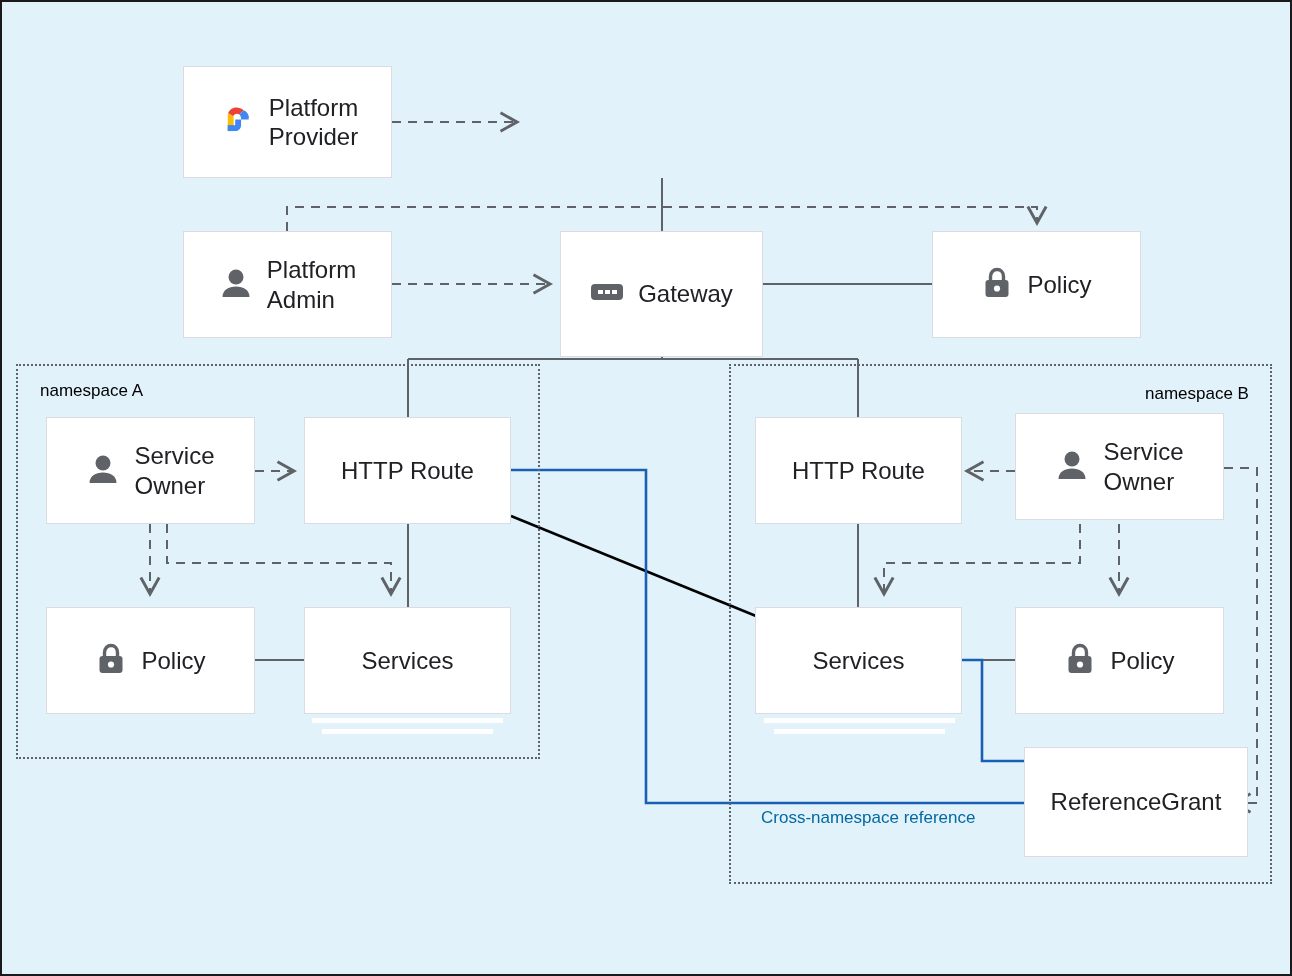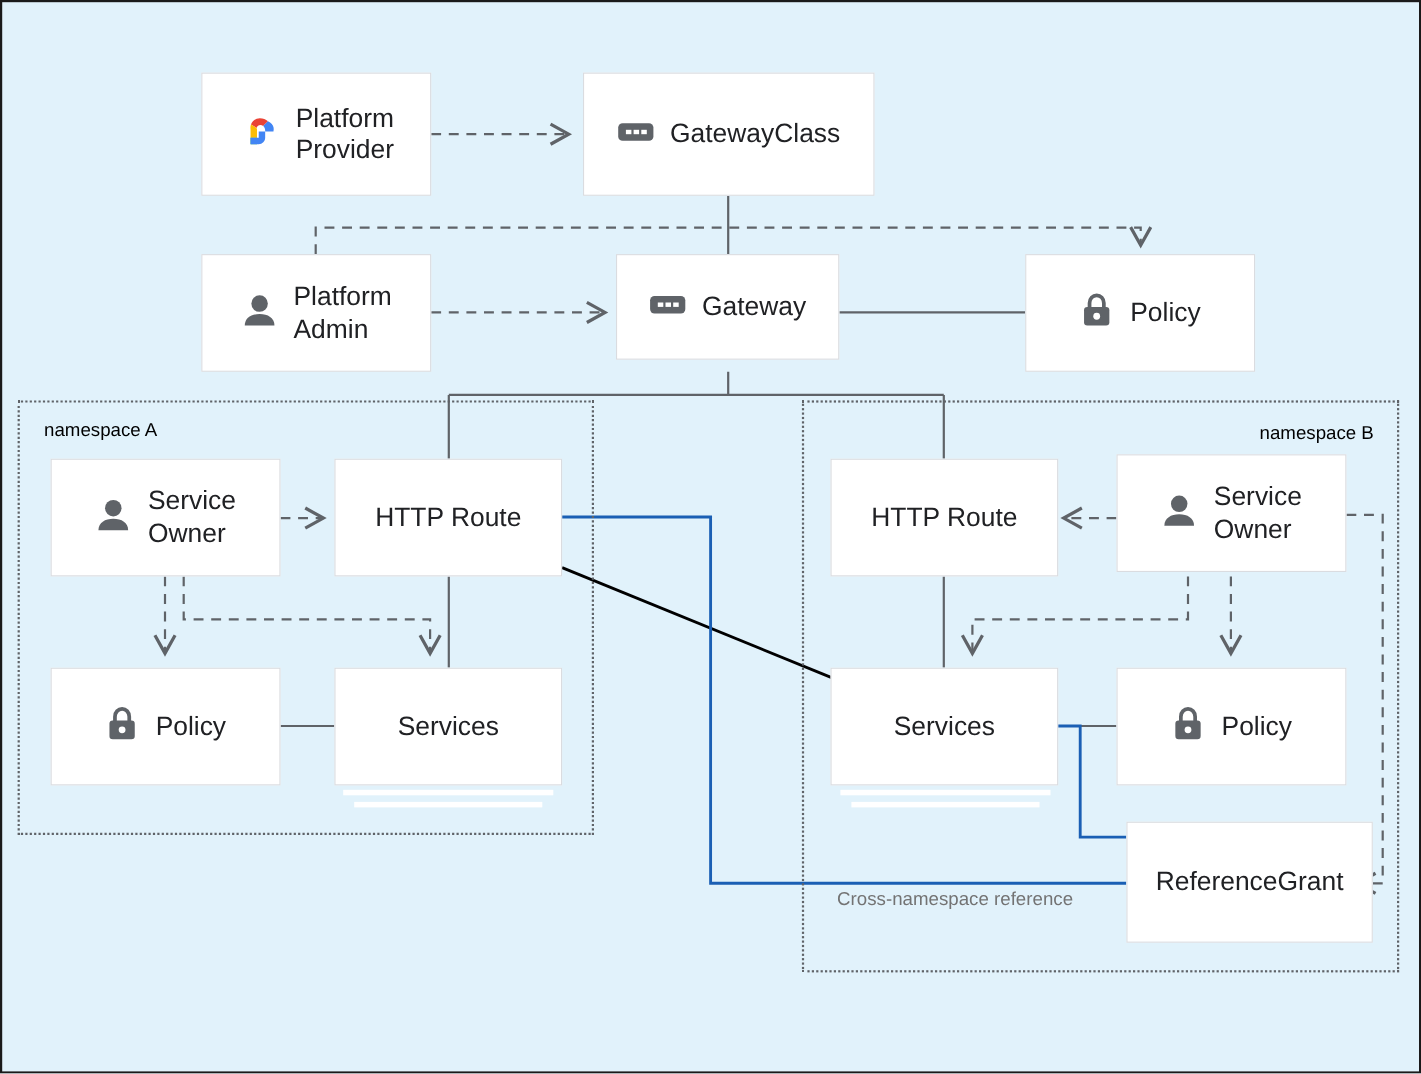--- a/index.html
+++ b/index.html
@@ -67,21 +67,21 @@
   
   .stack-bar {
     position: absolute;
     background: #ffffff;
     height: 5px;
     z-index: 2;
   }
   .edge-label {
     position: absolute;
     font-size: 17px;
-    color: #737373;
+    color: #0369a1;
     white-space: nowrap;
     z-index: 4;
   }
 </style>
 </head>
 <body>
 
 <div id="canvas">
 
   <svg id="edges" viewBox="0 0 1292 976" xmlns="http://www.w3.org/2000/svg">
@@ -171,52 +171,41 @@
         <path d="M14.1 11.4 C13.5 13.0 13.3 14.8 13.6 16.5 L13.6 26.6 L21.0 26.6 L21.0 18.6 C21.0 17.4 21.2 16.3 20.4 15.3 Z" fill="#fbbc05"></path>
         <path d="M13.6 26.6 L13.6 34.0 L21.0 34.0 L21.0 26.6 Z" fill="#34a853"></path>
         <path d="M30.4 19.4 L30.4 26.6 C30.4 30.7 27.1 34.0 23.0 34.0 L13.6 34.0 L13.6 26.6 L23.0 26.6 L23.0 19.4 Z" fill="#4285f4"></path>
         <path d="M24.3 4.2 C16.6 4.2 10.4 10.4 10.4 18.1 C10.4 25.8 16.6 32.0 24.3 32.0 C32.0 32.0 38.2 25.8 38.2 18.1 C38.2 10.4 32.0 4.2 24.3 4.2 Z M24.3 25.2 C20.4 25.2 17.2 22.0 17.2 18.1 C17.2 14.2 20.4 11.0 24.3 11.0 C28.2 11.0 31.4 14.2 31.4 18.1 C31.4 22.0 28.2 25.2 24.3 25.2 Z" fill="none"></path>
       </svg>
     </span>
     <span class="label">Platform
 Provider</span>
   </div>
 
-  <div class="node" style="left:528px; top:64px; width:265px; height:112px;">
+
+  <div class="node" style="left:181px; top:229px; width:209px; height:107px;">
+    <span class="icon">
+      <svg width="34" height="34" viewBox="0 0 34 34" xmlns="http://www.w3.org/2000/svg">
+        <circle cx="17" cy="11" r="7.5" fill="#5f6368"></circle>
+        <path d="M3.5 31 C3.5 24 9.5 20.5 17 20.5 C24.5 20.5 30.5 24 30.5 31 Z" fill="#5f6368"></path>
+      </svg>
+    </span>
+    <span class="label">Platform
+Admin</span>
+  </div>
+
+  <div class="node" style="left:558px; top:229px; width:203px; height:126px;">
     <span class="icon">
       <svg width="34" height="22" viewBox="0 0 34 22" xmlns="http://www.w3.org/2000/svg">
         <rect x="1" y="3" width="32" height="16" rx="4" fill="#5f6368"></rect>
         <rect x="8" y="9" width="5" height="4" fill="#ffffff"></rect>
         <rect x="15" y="9" width="5" height="4" fill="#ffffff"></rect>
         <rect x="22" y="9" width="5" height="4" fill="#ffffff"></rect>
       </svg>
     </span>
-    <span class="label">GatewayClass</span>
-  </div>
-
-  <div class="node" style="left:181px; top:229px; width:209px; height:107px;">
-    <span class="icon">
-      <svg width="34" height="34" viewBox="0 0 34 34" xmlns="http://www.w3.org/2000/svg">
-        <circle cx="17" cy="11" r="7.5" fill="#5f6368"></circle>
-        <path d="M3.5 31 C3.5 24 9.5 20.5 17 20.5 C24.5 20.5 30.5 24 30.5 31 Z" fill="#5f6368"></path>
-      </svg>
-    </span>
-    <span class="label">Platform
-Admin</span>
-  </div>
-
-  <div class="node" style="left:558px; top:229px; width:203px; height:96px;">
-    <span class="icon">
-      <svg width="34" height="22" viewBox="0 0 34 22" xmlns="http://www.w3.org/2000/svg">
-        <rect x="1" y="3" width="32" height="16" rx="4" fill="#5f6368"></rect>
-        <rect x="8" y="9" width="5" height="4" fill="#ffffff"></rect>
-        <rect x="15" y="9" width="5" height="4" fill="#ffffff"></rect>
-        <rect x="22" y="9" width="5" height="4" fill="#ffffff"></rect>
-      </svg>
-    </span>
     <span class="label">Gateway</span>
   </div>
 
   <div class="node" style="left:930px; top:229px; width:209px; height:107px;">
     <span class="icon">
       <svg width="32" height="34" viewBox="0 0 32 34" xmlns="http://www.w3.org/2000/svg">
         <path d="M9.5 15 L9.5 10.5 C9.5 6.4 12.4 3.5 16 3.5 C19.6 3.5 22.5 6.4 22.5 10.5 L22.5 15" fill="none" stroke="#5f6368" stroke-width="3.4"></path>
         <rect x="4.5" y="14" width="23" height="17" rx="3" fill="#5f6368"></rect>
         <circle cx="16" cy="22.5" r="3.1" fill="#ffffff"></circle>
       </svg>

